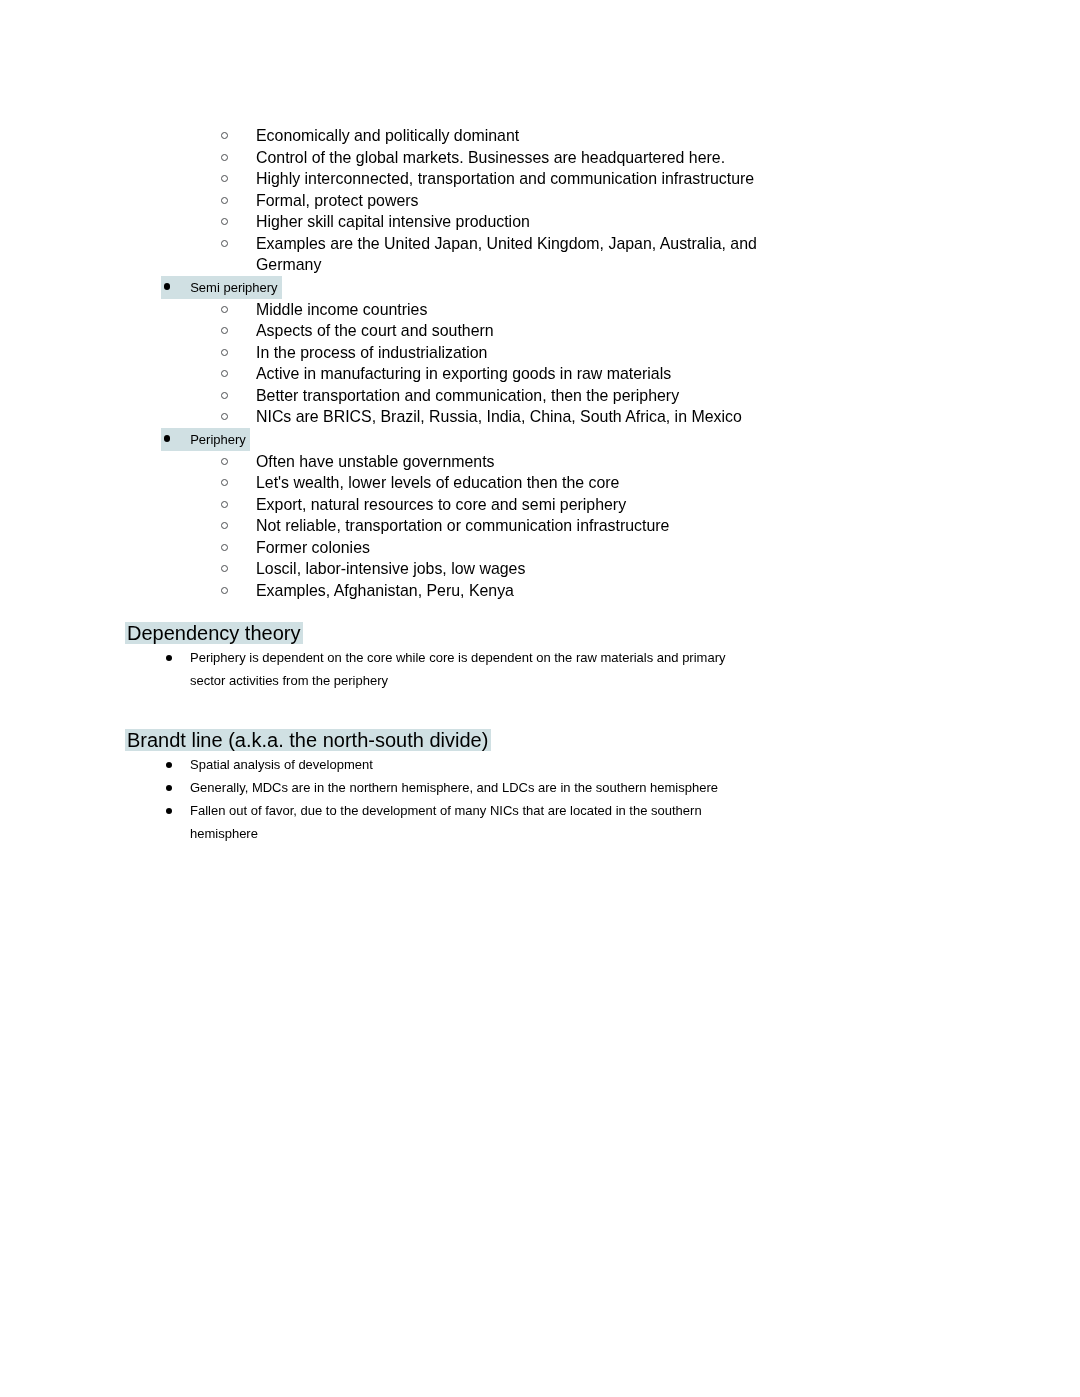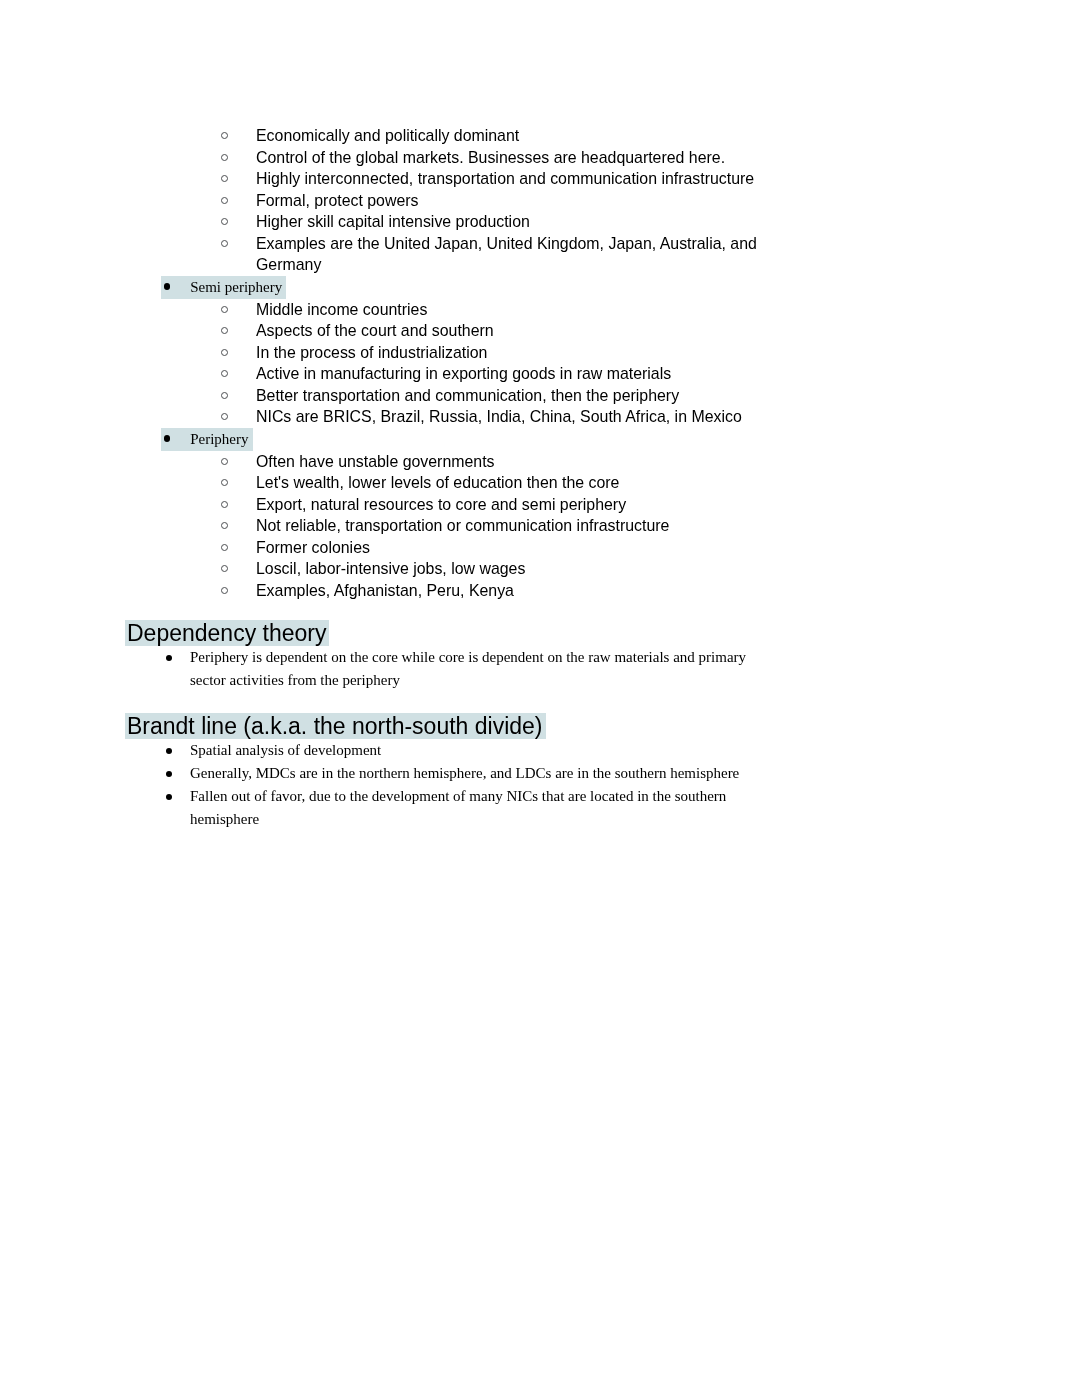--- a/index.html
+++ b/index.html
@@ -39,23 +39,22 @@
     left: 94px;
     top: 7px;
     width: 5px;
     height: 5px;
     border: 1.4px solid #4d4f52;
     border-radius: 50%;
     background: transparent;
   }
   
   .l1 {
-    font-size: 15px;
+    font-size: 13px;
     line-height: 23px;
-    font-family: Liberation Serif, serif;
   }
   .l1 > li {
     position: relative;
     padding-left: 63px;
   }
   .l1 > li.plain::before {
     content: "";
     position: absolute;
     left: 39px;
     top: 8.5px;
@@ -79,30 +78,30 @@
     height: 6.2px;
     border-radius: 50%;
     background: #000000;
     margin-right: 20px;
     vertical-align: middle;
     position: relative;
     top: -1.5px;
   }
   
   .heading {
-    font-size: 23px;
+    font-size: 20px;
     line-height: 25px;
   }
   .heading .hl {
     background: var(--hl, #d0e0e3);
     padding: 0 3px 0 2px;
     margin-left: -2px;
   }
   .heading-dependency { margin-top: 20px; }
-  .heading-brandt { margin-top: 22px; }
+  .heading-brandt { margin-top: 36px; }
 </style>
 </head>
 <body style="color: rgb(0, 0, 0); background: rgb(255, 255, 255);">
 
 <div class="page">
 
   <ul class="l2">
     <li>Economically and politically dominant</li>
     <li>Control of the global markets. Businesses are headquartered here.</li>
     <li>Highly interconnected, transportation and communication infrastructure</li>

